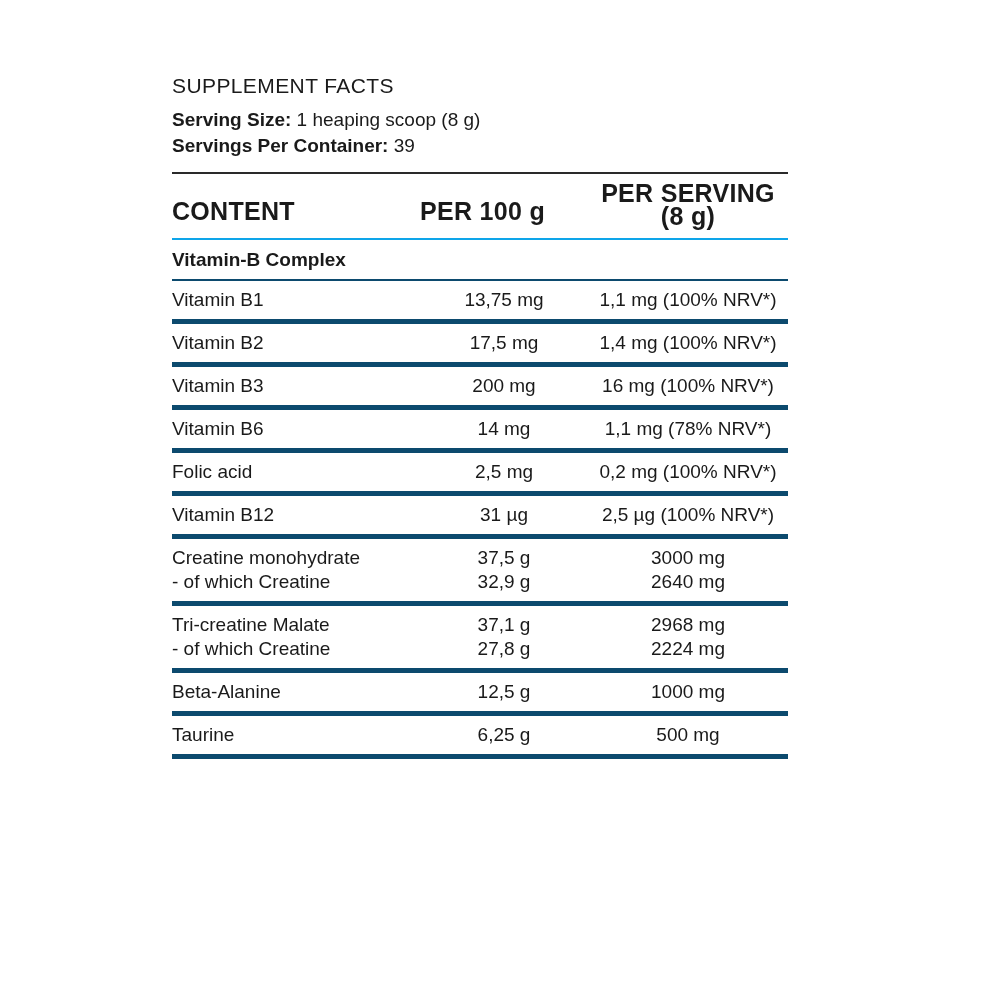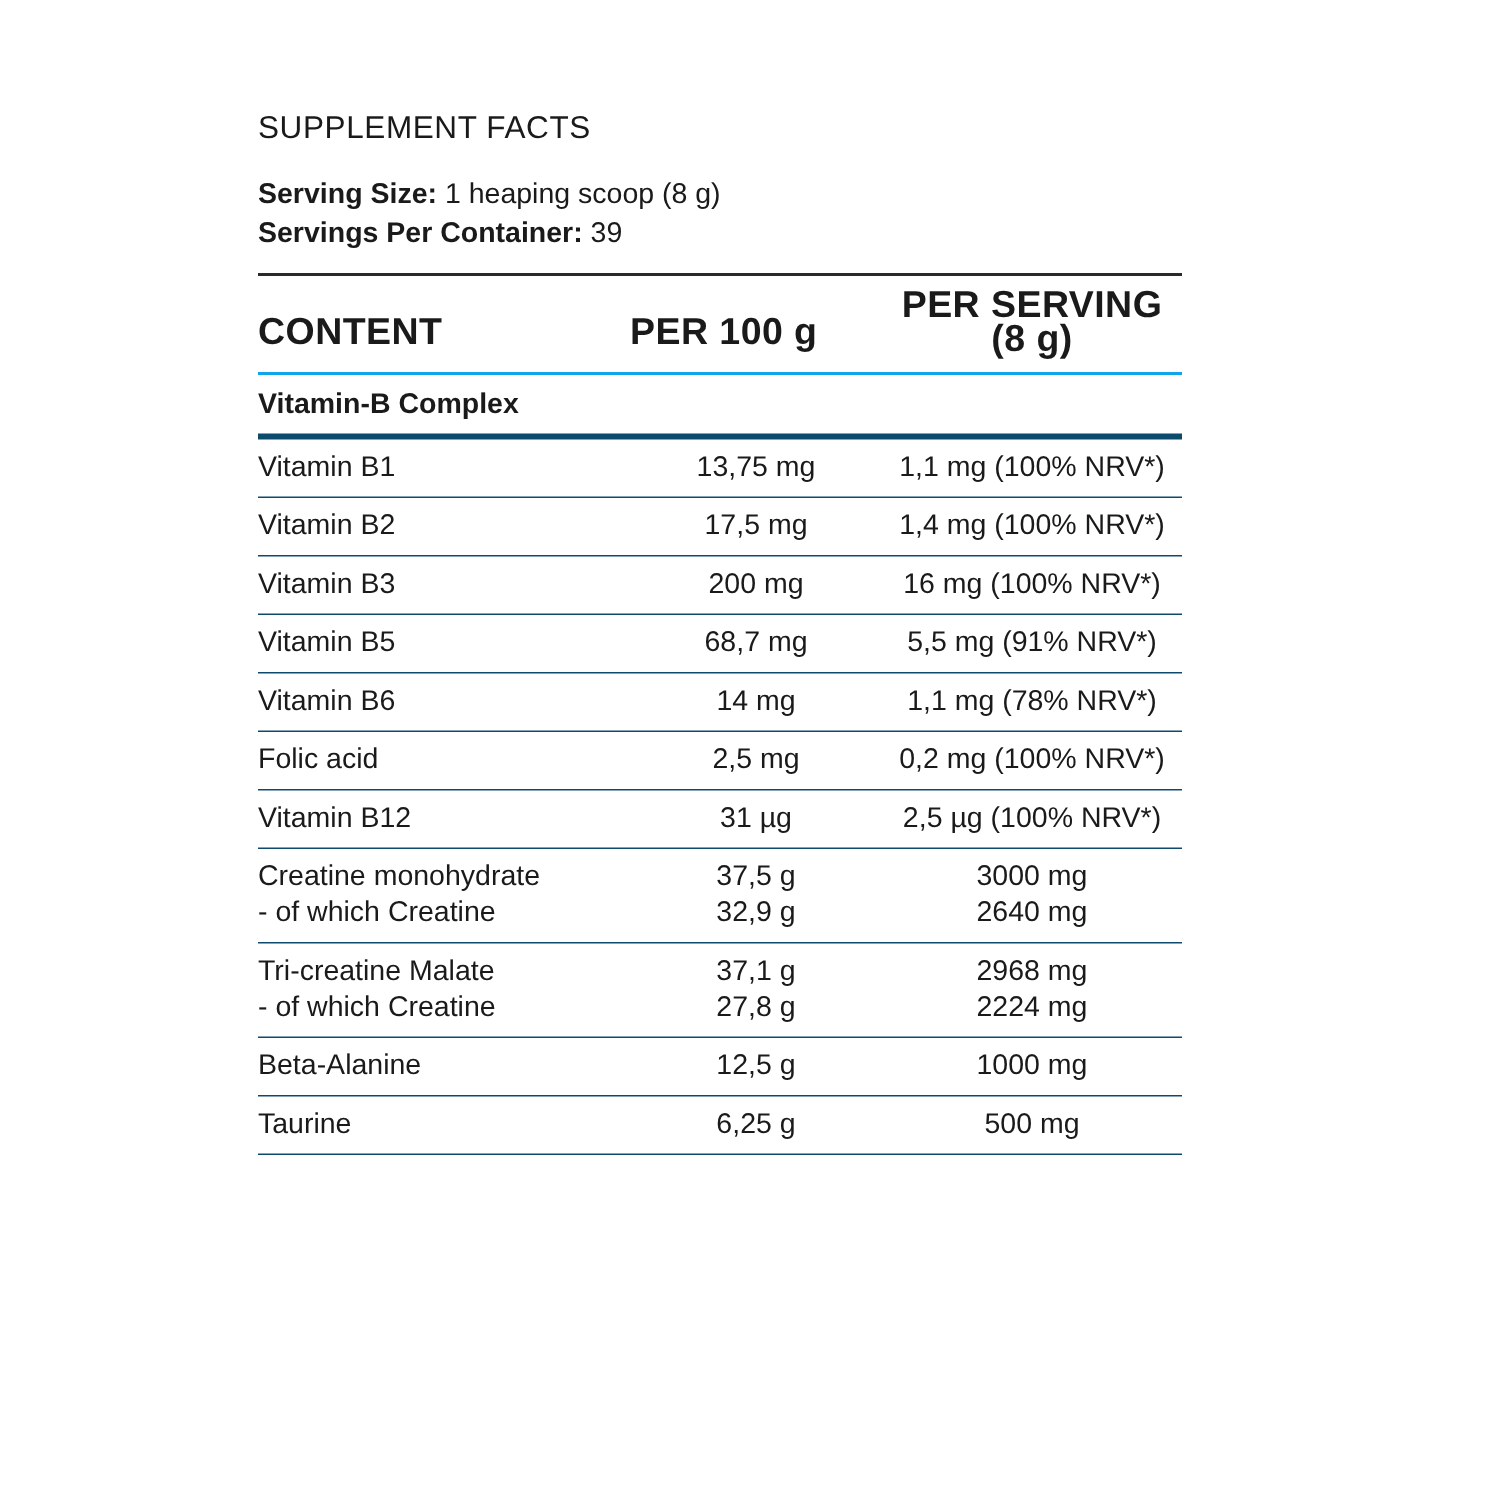--- a/index.html
+++ b/index.html
@@ -18,21 +18,21 @@
     position: absolute;
     left: 172px;
     top: 74px;
     width: 616px;
   }
   .title {
     font-size: 21px;
     letter-spacing: 0.4px;
     font-weight: 400;
     color: #1a1a1a;
-    margin-bottom: 19px;
+    margin-bottom: 9px;
   }
   .servings-line {
     font-size: 19px;
     line-height: 26px;
     color: #1a1a1a;
   }
   .servings-line .lbl {
     font-weight: bold;
   }
   .servings-line .val {
@@ -62,25 +62,25 @@
     font-size: 25px;
     letter-spacing: 0.3px;
   }
   tr.head-row td.c-name { text-align: left; vertical-align: bottom; padding-bottom: 12px; margin-top: 32px;}
   tr.head-row td.c-100 { text-align: left; vertical-align: bottom; padding-bottom: 12px;}
   tr.head-row td.c-srv { text-align: center; vertical-align: top; line-height: 23px;}
 
   tr.group-row td {
     font-weight: bold;
     padding: 9px 0 8px 0;
-    border-bottom: 4px solid #0c4a6e;
+    border-bottom: 2px solid #0c4a6e;
   }
   tr.data-row td {
     padding: 8px 0 8px 0;
-    border-bottom: 1px solid #0c4a6e;
+    border-bottom: 5px solid #0c4a6e;
   }
   tr.data-row.nb td {
     border-bottom: none;
     padding-bottom: 1px;
   }
   tr.data-row.cont td {
     padding-top: 1px;
   }
   td.c-name { text-align: left; padding-left: 2px; }
   td.c-100  { text-align: center; }
@@ -141,25 +141,20 @@
         <td class="c-name">Vitamin B2</td>
         <td class="c-100">17,5 mg</td>
         <td class="c-srv">1,4 mg (100% NRV*)</td>
       </tr>
       <tr class="data-row">
         <td class="c-name">Vitamin B3</td>
         <td class="c-100">200 mg</td>
         <td class="c-srv">16 mg (100% NRV*)</td>
       </tr>
       <tr class="data-row">
-        <td class="c-name">Vitamin B5</td>
-        <td class="c-100">68,7 mg</td>
-        <td class="c-srv">5,5 mg (91% NRV*)</td>
-      </tr>
-      <tr class="data-row">
         <td class="c-name">Vitamin B6</td>
         <td class="c-100">14 mg</td>
         <td class="c-srv">1,1 mg (78% NRV*)</td>
       </tr>
       <tr class="data-row">
         <td class="c-name">Folic acid</td>
         <td class="c-100">2,5 mg</td>
         <td class="c-srv">0,2 mg (100% NRV*)</td>
       </tr>
       <tr class="data-row">

